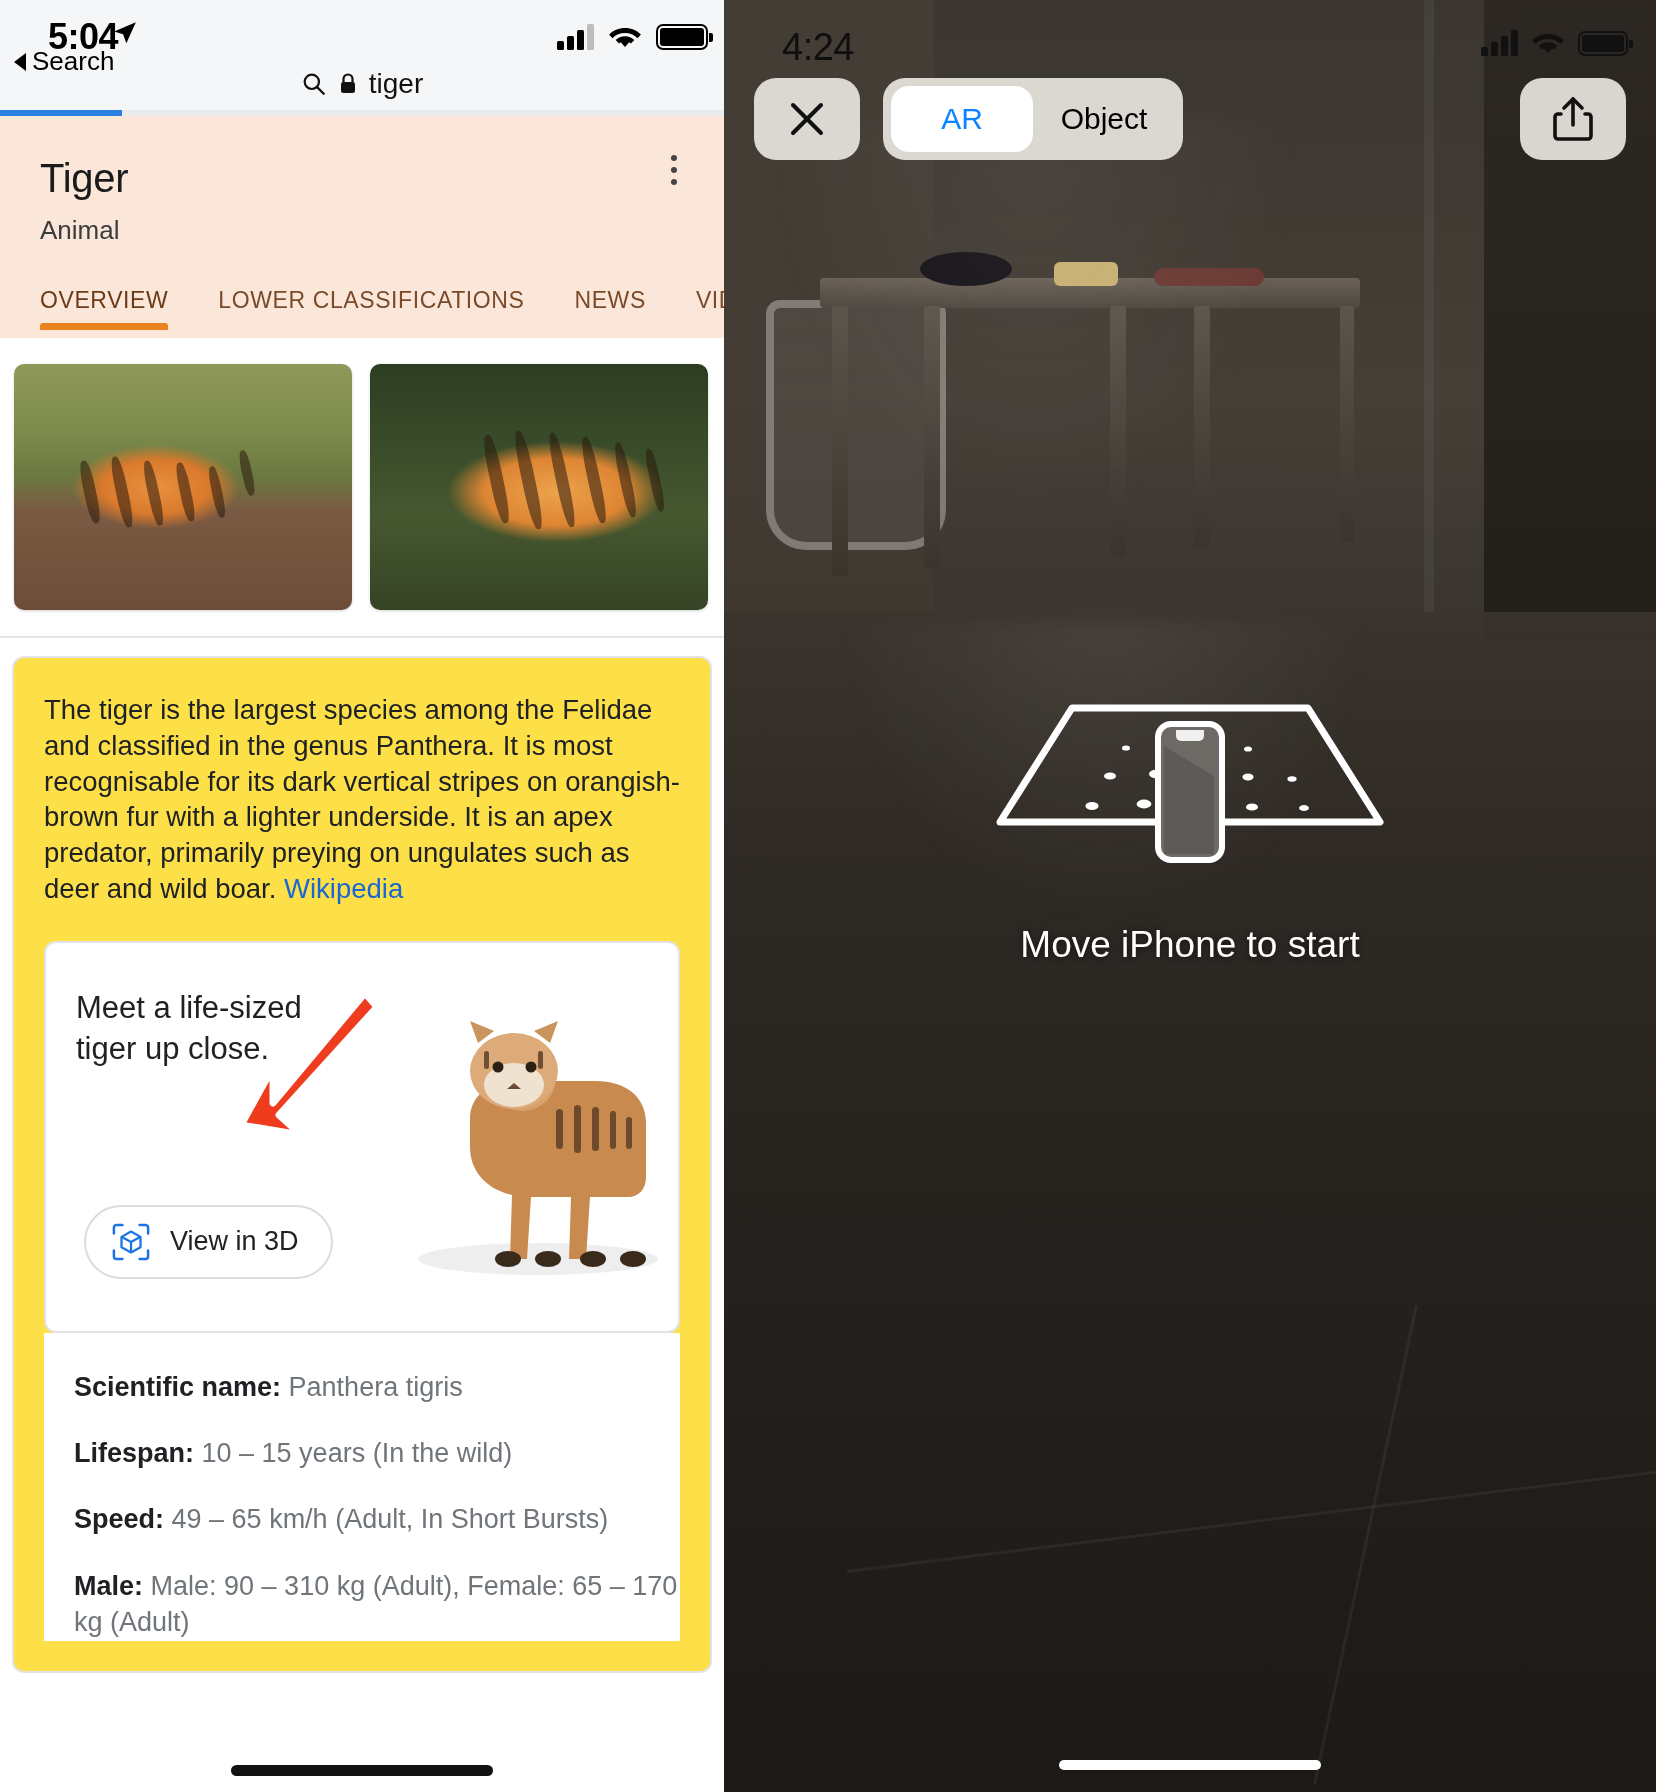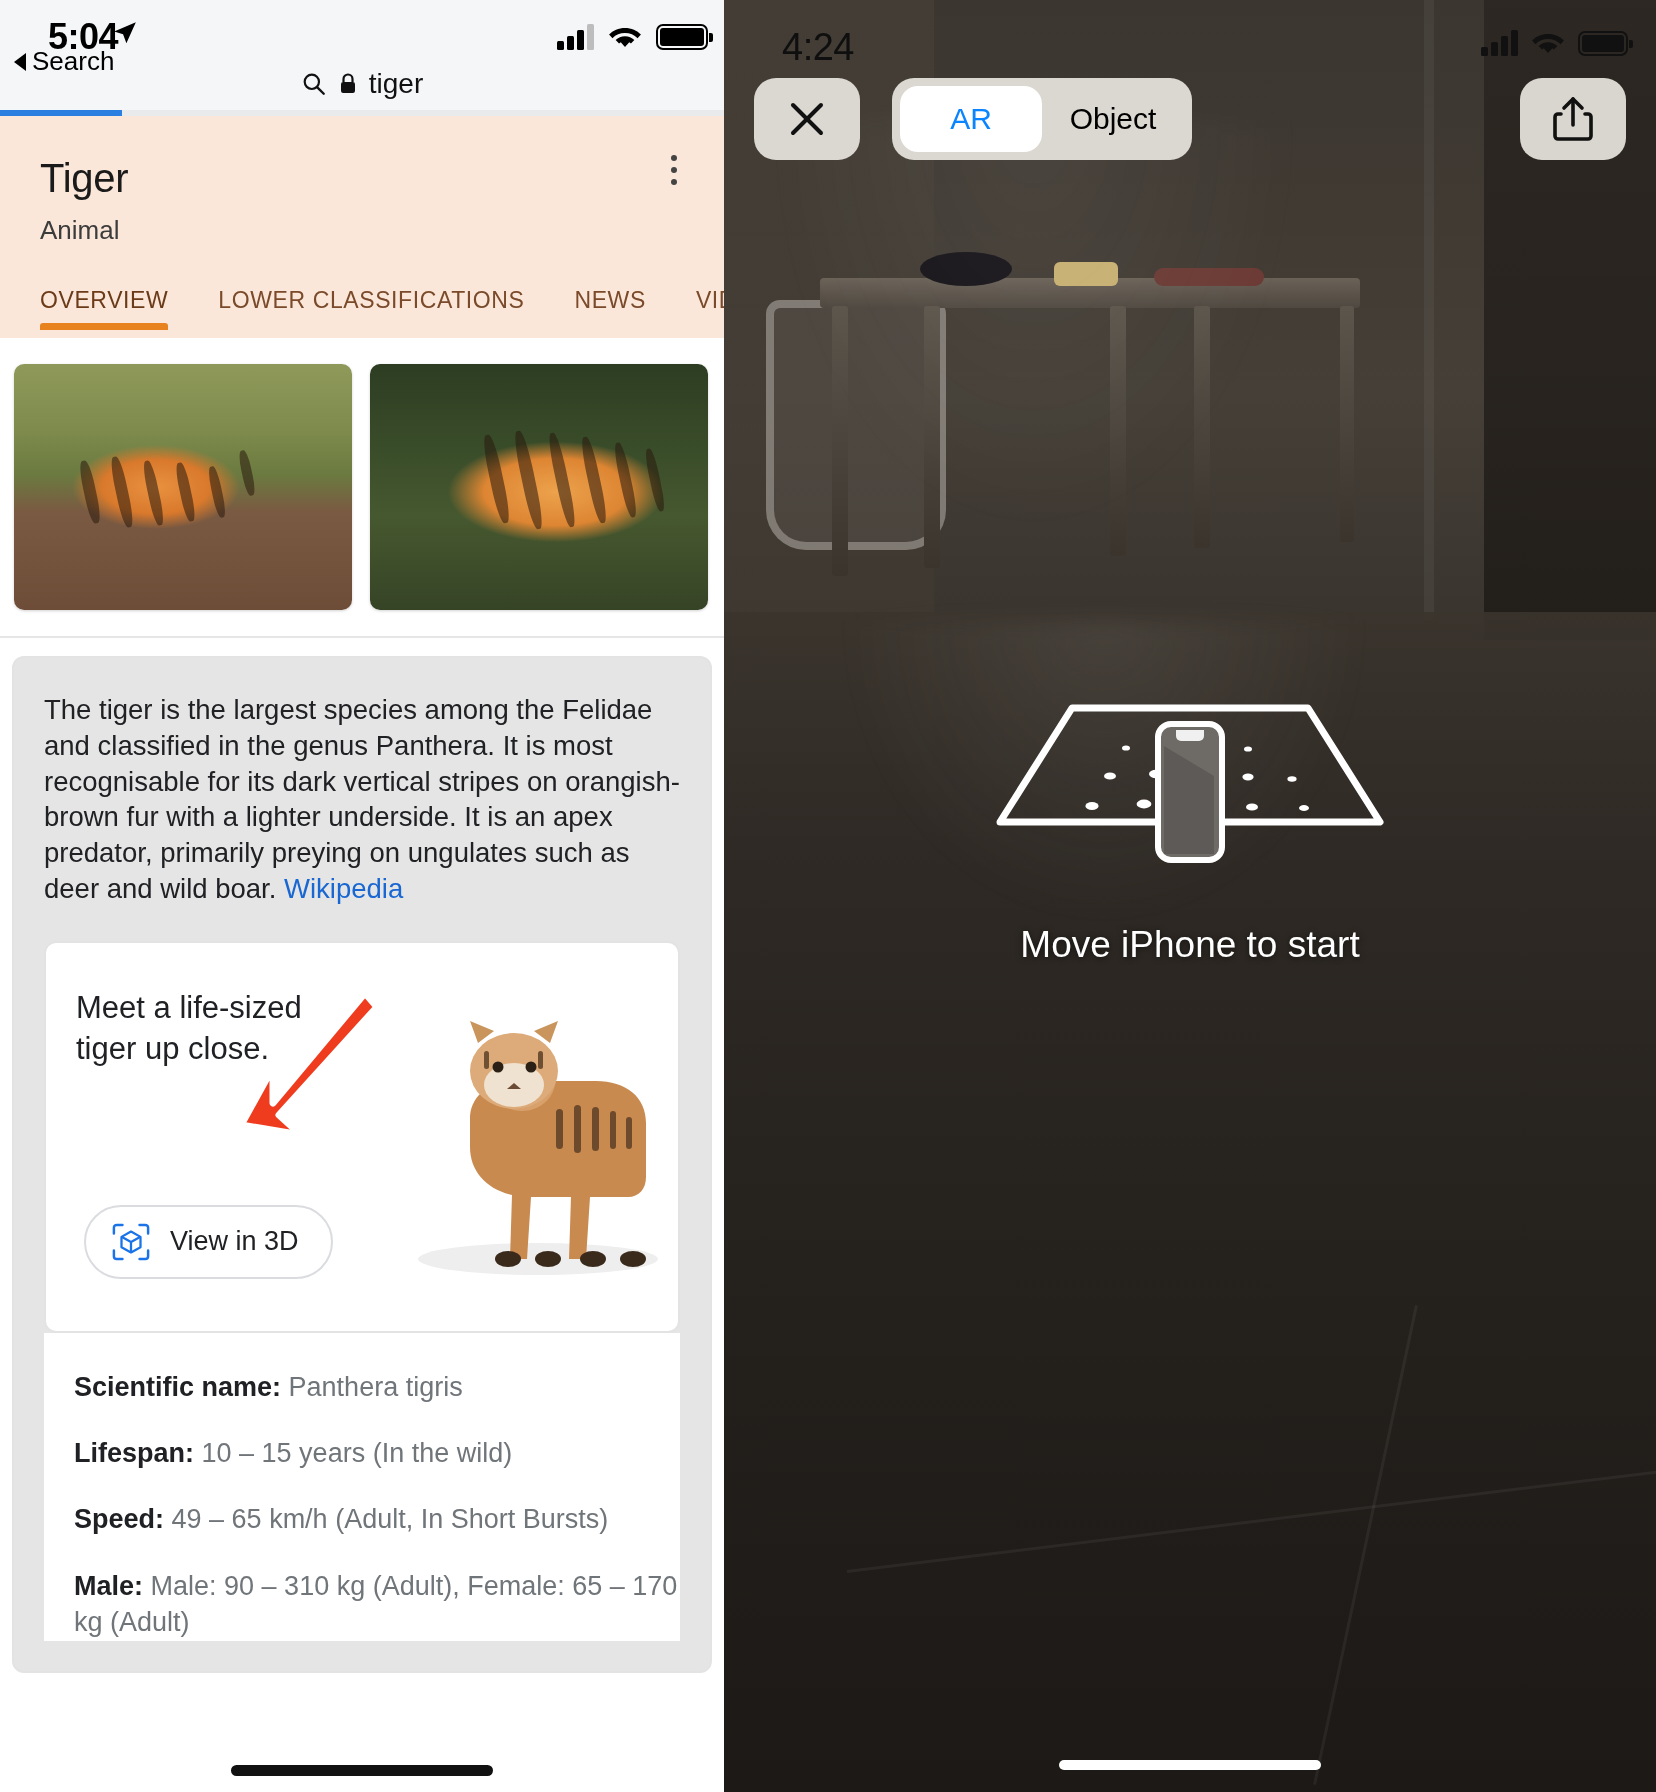--- a/index.html
+++ b/index.html
@@ -150,21 +150,21 @@
   .stripes { position: absolute; inset: 0; opacity: .55; }
   .stripes i {
     position: absolute; background: #2a1a0e; border-radius: 40%;
     transform: rotate(-12deg);
   }
 
   
   .desc-wrap { padding: 18px 12px 0 12px; background: #fff; }
   .desc-card {
     border: 2px solid #e3e3e3; border-radius: 12px; padding: 34px 30px 0 30px;
-    background: #e5e5e5;
+    background: #fde047;
   }
   .desc-text {
     font-size: 27.5px; line-height: 1.3; color: #202124;
   }
   .desc-text a { color: #1967d2; text-decoration: none; }
 
   
   .promo-card {
     margin: 34px 0 0 0;
     border: 2px solid #e3e3e3; border-radius: 12px;
@@ -289,21 +289,21 @@
     position: absolute; top: 78px; left: 0; width: 100%;
     display: flex; align-items: center; z-index: 20;
     padding: 0 30px;
   }
   .ar-close {
     width: 106px; height: 82px; border-radius: 22px;
     background: rgba(232,229,222,.92);
     display: flex; align-items: center; justify-content: center;
   }
   .ar-seg {
-    margin-left: 32px;
+    margin-left: 23px;
     width: 300px; height: 82px; border-radius: 22px;
     background: rgba(232,229,222,.92);
     display: flex; align-items: center; padding: 8px;
   }
   .ar-seg-item {
     flex: 1; height: 100%; border-radius: 18px;
     display: flex; align-items: center; justify-content: center;
     font-size: 30px; color: #000000;
   }
   .ar-seg-item.active { background: #ffffff; color: #0a84ff; font-weight: 500; }

